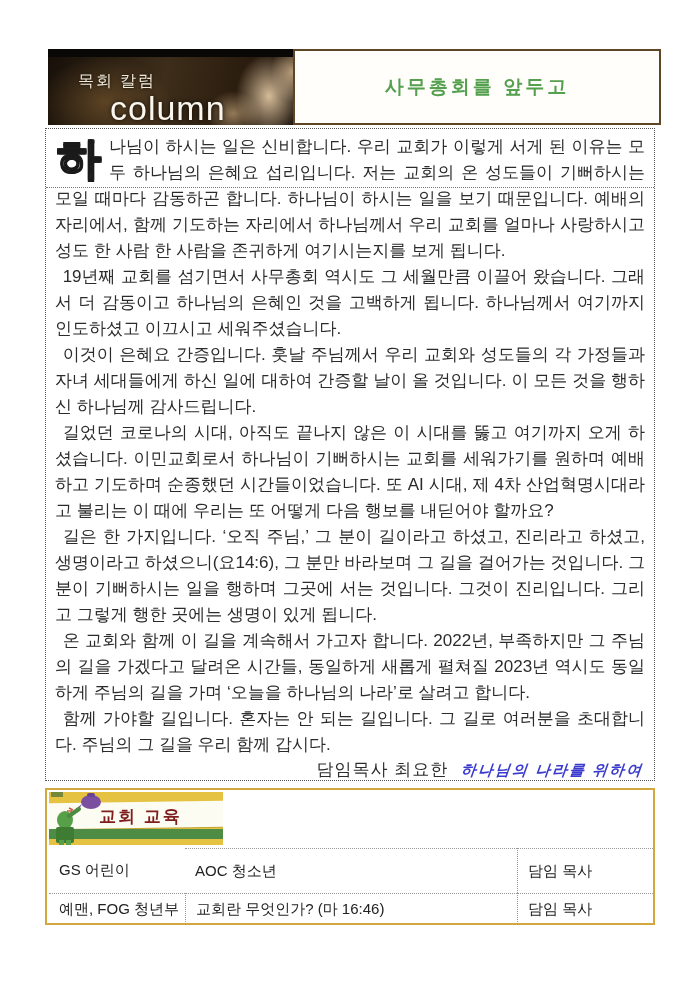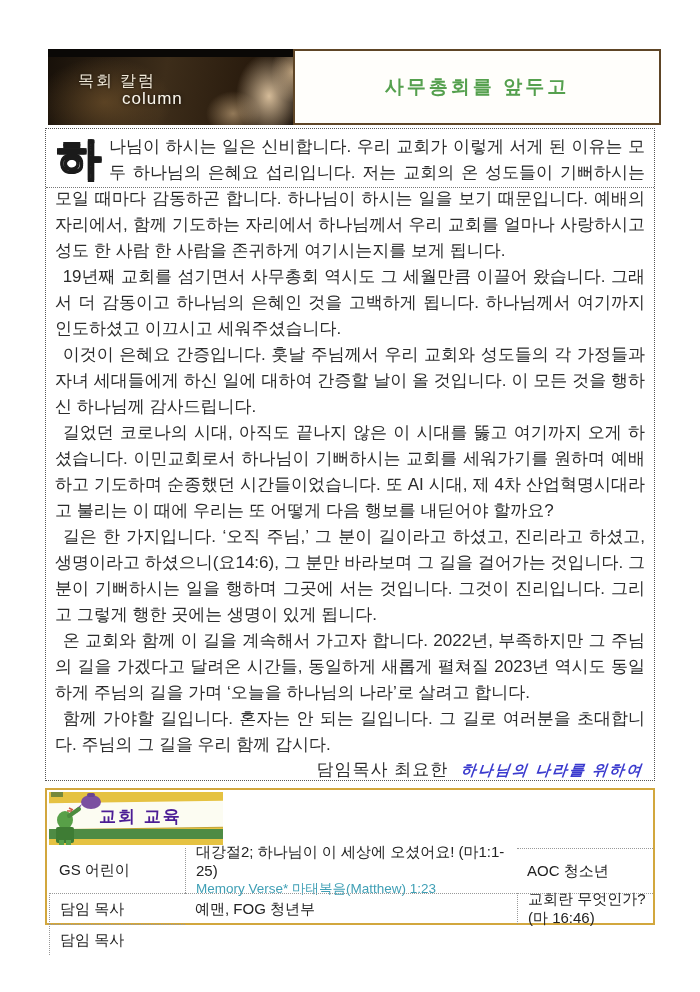--- a/index.html
+++ b/index.html
@@ -17,21 +17,21 @@
       radial-gradient(ellipse 90px 60px at 22% 70%, rgba(130,95,50,.55), rgba(130,95,50,0) 75%),
       linear-gradient(100deg,#171009 0%,#3d2d1a 45%,#2a1c0e 75%,#120b06 100%);
     padding-left: 24px;
   }
   .photo-topbar{position:absolute;left:0;top:0;width:100%;height:8px;background:#0a0806;}
   .photo-title{
     position:absolute;left:30px;top:22px;color:#f2ead9;font-size:16px;letter-spacing:2px;
     font-family:"Liberation Serif","DejaVu Serif",serif;text-shadow:0 0 3px rgba(0,0,0,.8);
   }
   .photo-sub{
-    position:absolute;left:74px;top:40px;color:#fbf7ee;font-size:17px;letter-spacing:1px;
+    position:absolute;left:62px;top:40px;color:#fbf7ee;font-size:34px;letter-spacing:1px;
     text-shadow:0 0 4px rgba(0,0,0,.8);
   }
   .title-box{
     position:absolute;left:293px;top:49px;width:368px;height:76px;box-sizing:border-box;
     border:2px solid #5e4526;background:#fffefb;display:flex;align-items:center;justify-content:center;
   }
   .title-box span{color:#55a04e;font-weight:bold;font-size:19px;letter-spacing:3px;}
   
   .body-box{
     position:absolute;left:45px;top:128px;width:610px;height:653px;box-sizing:border-box;
@@ -57,21 +57,21 @@
   
   .edu-box{
     position:absolute;left:45px;top:788px;width:610px;height:137px;box-sizing:border-box;
     border:2px solid #d2a73e;background:#fff;
   }
   .edu-banner{position:absolute;left:2px;top:2px;width:174px;height:53px;background:#e5c242;overflow:hidden;}
   .edu-band{position:absolute;left:-2px;top:10px;width:180px;height:26px;background:#fcfcf2;transform:rotate(-.8deg);box-shadow:0 1px 0 rgba(0,0,0,.15);}
   .edu-strip{position:absolute;left:-2px;top:37px;width:180px;height:10px;background:#4e8b44;}
   .edu-art{position:absolute;left:0;top:0;}
   .edu-title{
-    position:absolute;left:50px;top:13px;font-size:17px;font-weight:800;color:#4c1d95;letter-spacing:2px;
+    position:absolute;left:50px;top:13px;font-size:17px;font-weight:800;color:#7f1d1d;letter-spacing:2px;
   }
   .edu-table{
     position:absolute;left:2px;top:58px;width:604px;display:grid;
     grid-template-columns:136px 332px 1fr;grid-template-rows:45px 31px 31px;
   }
   .cell{display:flex;flex-direction:column;justify-content:center;padding-left:10px;font-size:15px;color:#222;box-sizing:border-box;}
   .cell.c2,.cell.c3{border-left:1px dotted #999;}
   .cell.r2,.cell.r3{border-top:1px dotted #999;}
   .topic-line{font-size:15px;color:#222;}
   .mv-line{font-size:13.5px;color:#3f9fb5;margin-top:1px;}
@@ -119,24 +119,20 @@
         <ellipse cx="16" cy="28" rx="8" ry="9" fill="#58a048"></ellipse>
         <path d="M20 24 L30 17" stroke="#4c8c3e" stroke-width="4" stroke-linecap="round"></path>
         <rect x="7" y="35" width="18" height="16" rx="2" fill="#3e7c34"></rect>
         <rect x="10" y="48" width="5" height="5" fill="#58a048"></rect>
         <rect x="17" y="48" width="5" height="5" fill="#58a048"></rect>
       </svg>
       <span class="edu-title">교회 교육</span>
     </div>
     <div class="edu-table">
       <div class="cell r1 c1">GS 어린이</div>
-      <div class="cell r1 c2">
-        <div class="topic-line">대강절2; 하나님이 이 세상에 오셨어요! (마1:1-25)</div>
-        <div class="mv-line">Memory Verse* 마태복음(Matthew) 1:23</div>
-      </div>
 
       <div class="cell r2 c1">AOC 청소년</div>
       <div class="cell r2 c3">담임 목사</div>
 
       <div class="cell r3 c1">예맨, FOG 청년부</div>
       <div class="cell r3 c2">
         <div class="topic-line">교회란 무엇인가? (마 16:46)</div>
       </div>
       <div class="cell r3 c3">담임 목사</div>
     </div>

